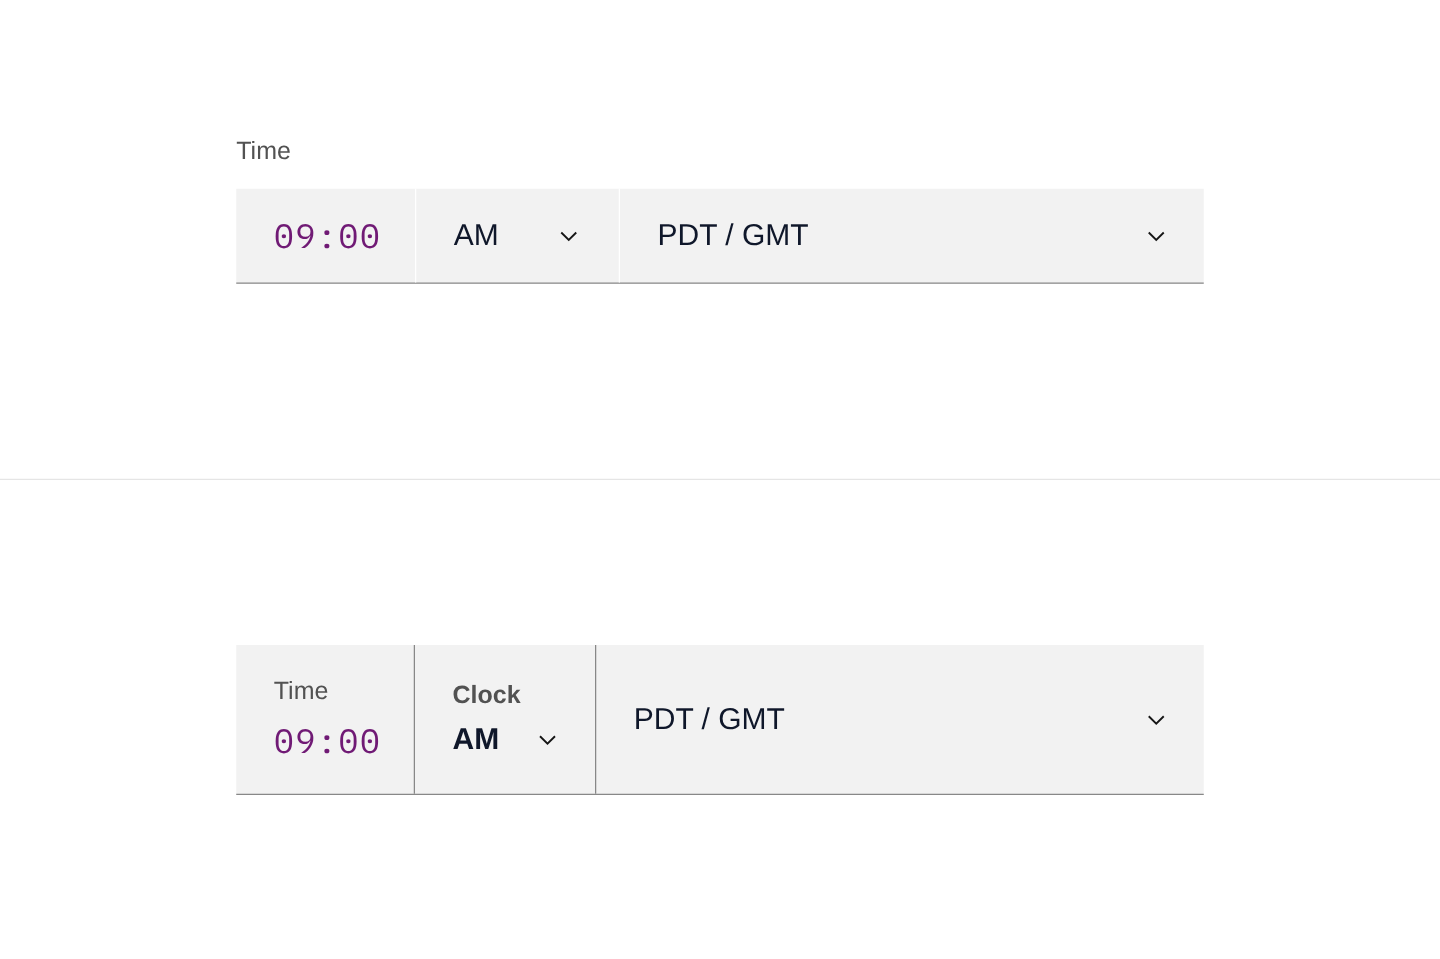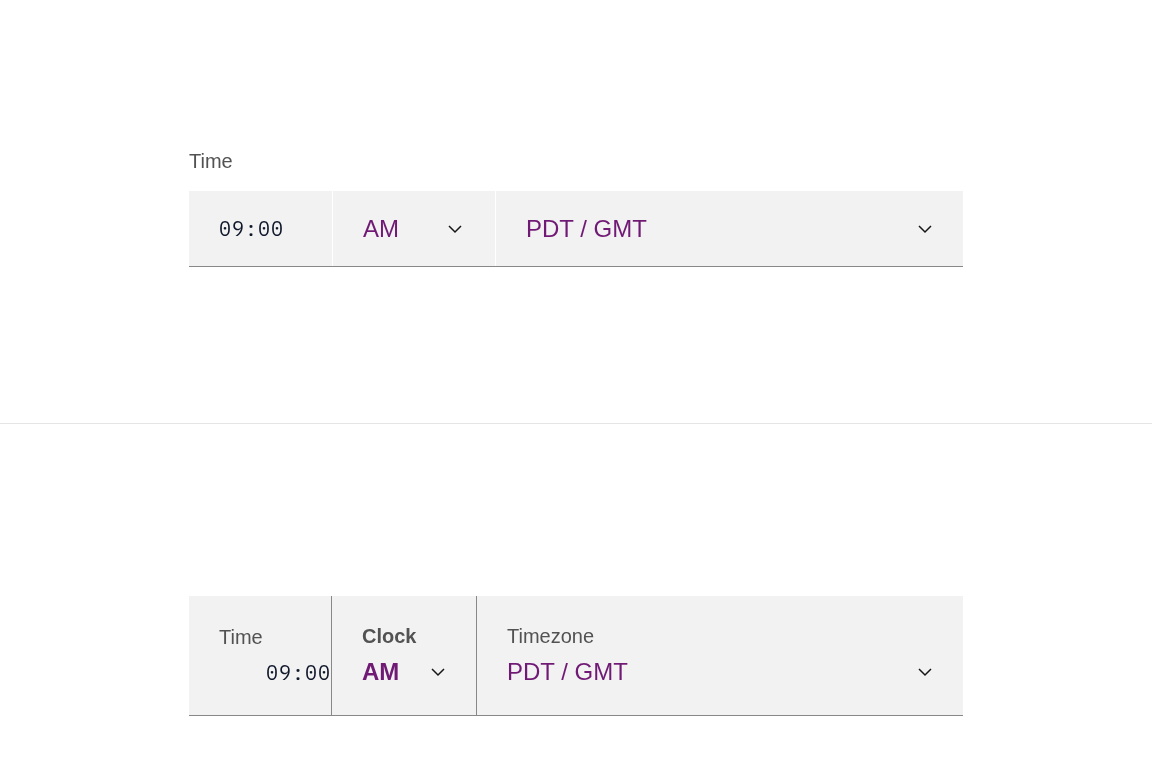--- a/index.html
+++ b/index.html
@@ -3,26 +3,26 @@
 <meta charset="utf-8">
 <style>
   * { box-sizing: border-box; margin: 0; padding: 0; }
   html, body { width: 1152px; height: 767px; background: #fff; font-family: -apple-system, "Segoe UI", Helvetica, Arial, sans-serif; }
   .section { position: relative; }
   .section-1 { height: 383px; }
   .divider { border: none; border-top: 1px solid #e5e5e5; width: 100%; }
   .section-2 { height: 383px; }
 
   
-  .wrap { margin-left: 189px; width: 774px; margin-top: 40px; }
+  .wrap { margin-left: 189px; width: 774px; }
   .field-row { display: flex; background: #f2f2f2; border-bottom: 1px solid #888; height: 76px; }
   .cell { display: flex; align-items: center; position: relative; }
   .sep { border-right: 1px solid #fff; }
-  .mono { font-feature-settings: "tnum"; font-family: "IBM Plex Mono", Menlo, Consolas, monospace; font-size: 20px; color: #0f172a; letter-spacing: 1px; text-align: right; }
-  .sans { font-size: 24px; color: #701a75; }
+  .mono { font-feature-settings: "tnum"; font-family: "IBM Plex Mono", Menlo, Consolas, monospace; font-size: 27px; color: #701a75; letter-spacing: 1px; }
+  .sans { font-size: 24px; color: #0f172a; }
   .chev { width: 16px; height: 16px; pointer-events: none; }
   .chev path { stroke: #161616; stroke-width: 1.5; fill: none; }
 
   
   .ext-label { font-size: 20px; color: #525252; margin-bottom: 18px; }
   .v1 .time-cell   { width: 144px; padding-left: 30px; }
   .v1 .period-cell { width: 163px; padding-left: 30px; justify-content: flex-start; gap: 30px;}
   .v1 .period-cell .chev { position: absolute; right: 32px; }
   .v1 .tz-cell     { flex: 1; padding: 0 30px; justify-content: space-between; }
 
@@ -83,21 +83,20 @@
         <div class="inner-label">Clock</div>
         <div class="inline-sel">
           <span class="sans">AM</span>
           <svg class="chev" viewBox="0 0 16 16">
               <path d="M2 5 L8 11 L14 5"></path>
             </svg>
         </div>
       </div>
 
       <div class="cell2 tz-cell">
-        <div class="inner-label">Timezone</div>
         <div class="inline-sel">
           <span class="sans">PDT / GMT</span>
           <svg class="chev" viewBox="0 0 16 16">
               <path d="M2 5 L8 11 L14 5"></path>
             </svg>
         </div>
       </div>
 
     </div>
   </div>

